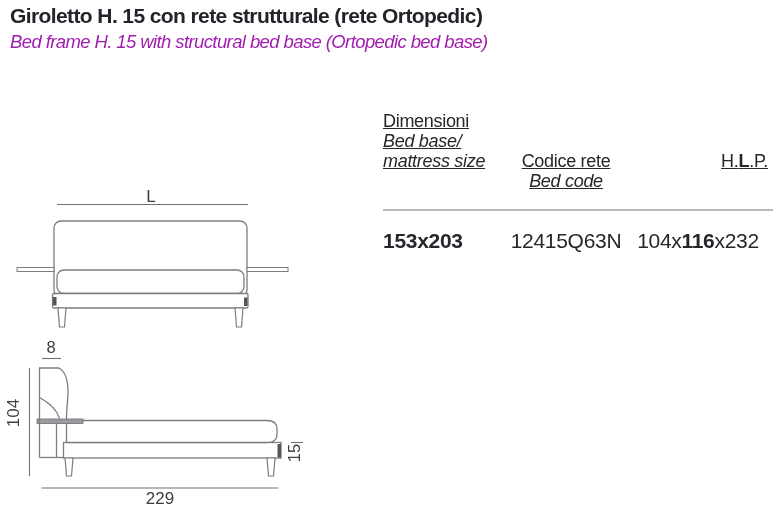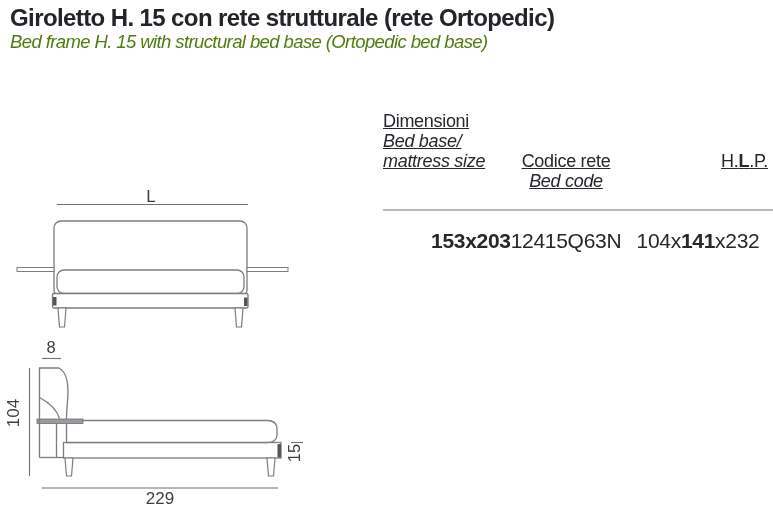--- a/index.html
+++ b/index.html
@@ -5,43 +5,43 @@
   html,body{margin:0;padding:0;}
   body{
     width:773px;height:507px;position:relative;overflow:hidden;
     background:#ffffff;
     font-family:"Liberation Sans", sans-serif;
     color:#232329;
   }
   .abs{position:absolute;}
   .page-title{
     left:10px;top:4px;width:620px;
-    font-size:24px;font-weight:bold;letter-spacing:-0.6px;
+    font-size:21px;font-weight:bold;letter-spacing:-0.6px;
     color:#232329;white-space:nowrap;
   }
   .page-subtitle{
     left:10px;top:31px;width:620px;
     font-size:18.5px;font-style:italic;letter-spacing:-0.6px;
-    color:#4d7c0f;white-space:nowrap;
+    color:#a21caf;white-space:nowrap;
   }
   .tbl-head{
     font-size:18px;line-height:20px;letter-spacing:-0.3px;color:#26262c;text-decoration:underline;
   }
   .tbl-head .it{font-style:italic;}
   .col1{left:383px;top:111px;width:140px;text-align:left;}
   .col2{left:486px;top:151px;width:160px;text-align:center;}
   .col3{left:628px;top:151px;width:140px;text-align:right;}
   .hlp-bold{font-weight:bold;}
   .divider{
     left:383px;top:209px;width:390px;height:2px;background:#b9b9bd;
   }
   .tbl-row{
     top:229px;font-size:21px;letter-spacing:-0.3px;color:#26262c;white-space:nowrap;
   }
-  .cell-size{left:383px;width:140px;text-align:left;font-weight:bold;margin-left:48px;}
+  .cell-size{left:383px;width:140px;text-align:left;font-weight:bold;}
   .cell-code{left:486px;width:160px;text-align:center;}
   .cell-hlp{left:618px;width:160px;text-align:center;}
   .cell-hlp b{font-weight:bold;}
   svg{position:absolute;left:0;top:150px;}
   svg text{
     font-family:"Liberation Sans", sans-serif;
     fill:#3d3d44;
   }
 </style>
 </head>
@@ -63,21 +63,21 @@
 
 <div class="abs tbl-head col3">
   <span>H.</span><span class="hlp-bold">L</span><span>.P.</span>
 </div>
 
 <div class="abs divider"></div>
 
 <div class="abs tbl-row cell-size">153x203</div>
 <div class="abs tbl-row cell-code">12415Q63N</div>
 <div class="abs tbl-row cell-hlp">
-  <span>104x</span><b>141</b><span>x232</span>
+  <span>104x</span><b>116</b><span>x232</span>
 </div>
 
 <svg width="370" height="357" viewBox="0 150 370 357">
 
   <g stroke-linecap="butt">
     <line x1="57" y1="204.5" x2="248" y2="204.5" stroke="#6f6f75" stroke-width="1.1"></line>
     <text x="151" y="202" text-anchor="middle" font-size="17">L</text>
 
     <rect x="54" y="221" width="193" height="76" rx="7" fill="#ffffff" stroke="#7c7c82" stroke-width="1.3"></rect>
     <rect x="17" y="267.5" width="37" height="4" fill="#ffffff" stroke="#7c7c82" stroke-width="1"></rect>

